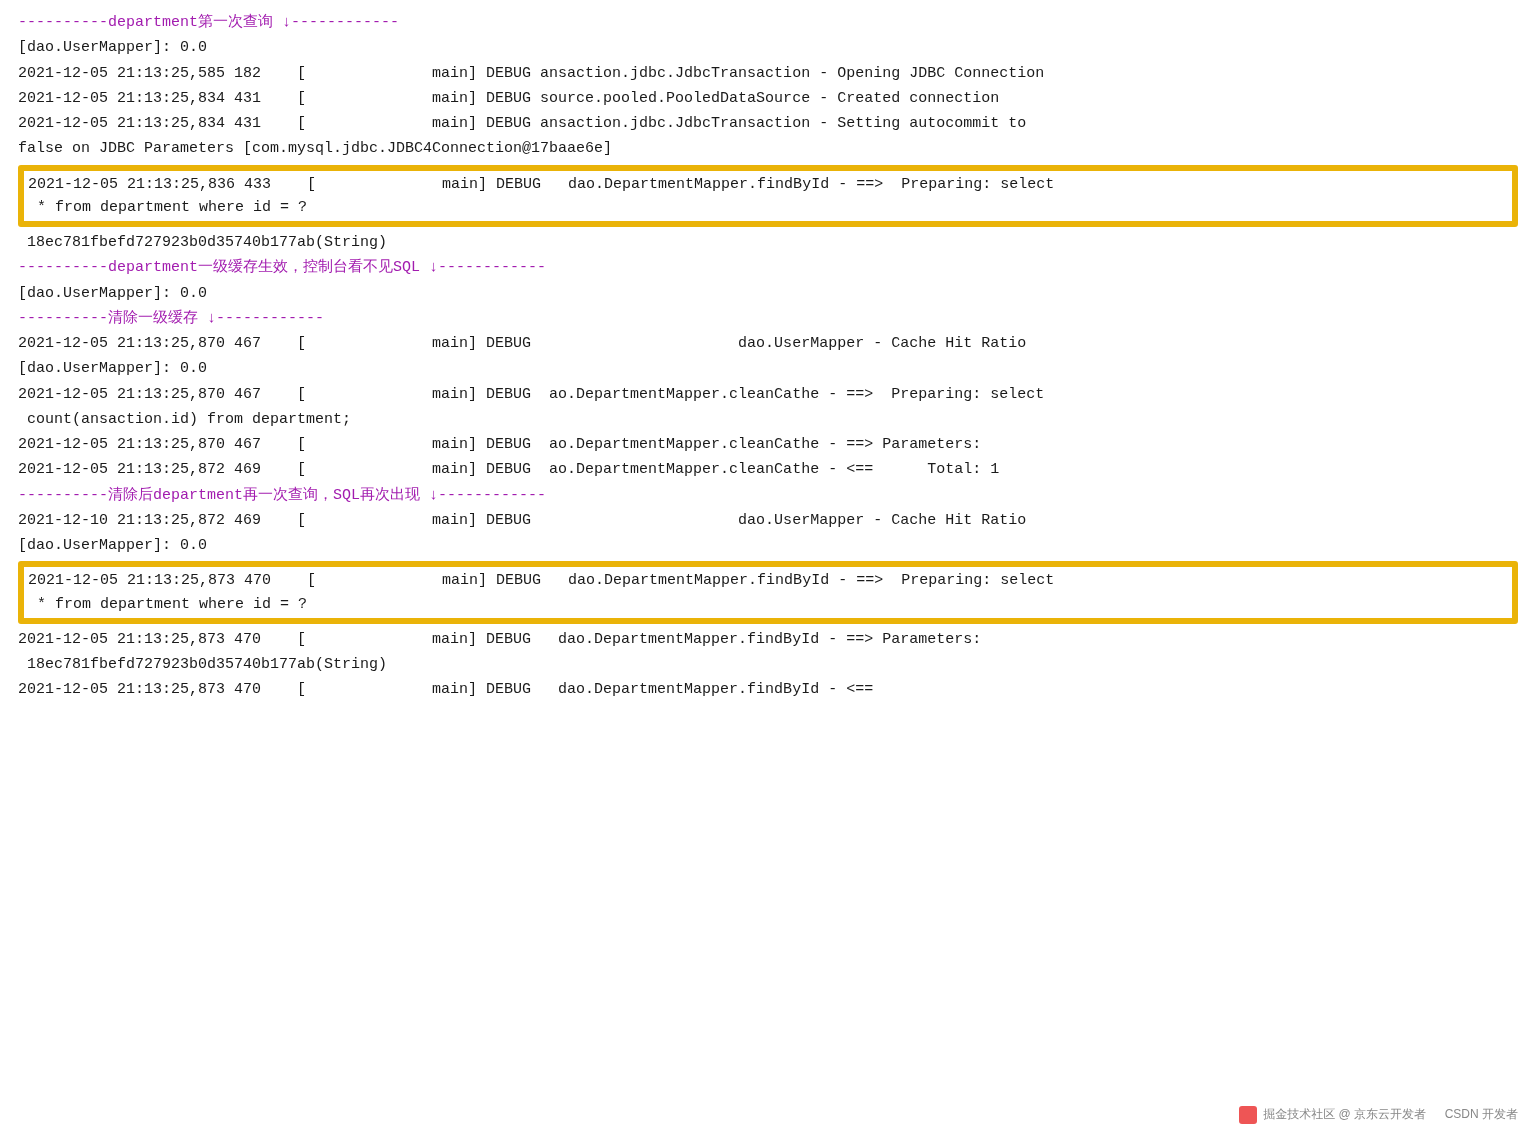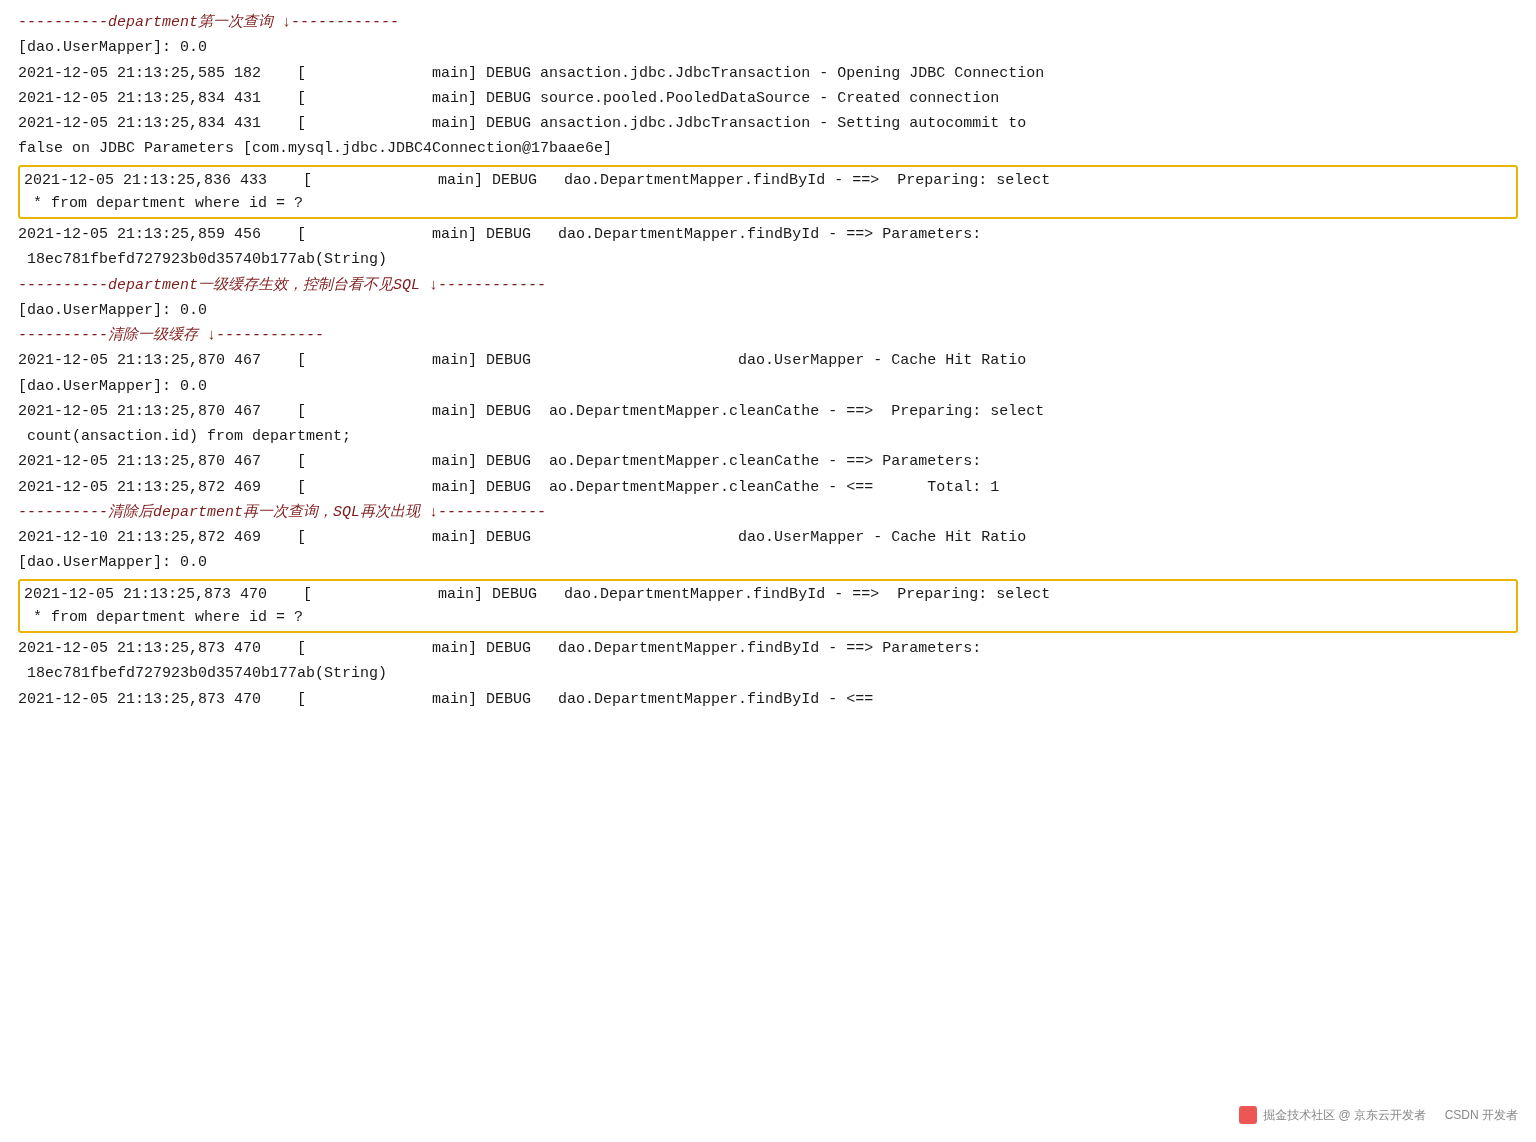--- a/index.html
+++ b/index.html
@@ -17,36 +17,34 @@
       width: 100%;
       line-height: 1.55;
     }
     .log-line {
       white-space: pre-wrap;
       word-break: break-all;
       padding: 1px 0;
       display: block;
     }
     .log-line.comment {
-      color: #7f1d1d;
-      font-style: italic;
+      color: #a21caf;
     }
     .highlighted-block {
-      border: 2px solid #eab308;
+      border: 6px solid #eab308;
       border-radius: 3px;
       padding: 2px 4px;
       margin: 3px 0;
       display: block;
     }
     .watermark {
       position: fixed;
       bottom: 18px;
       right: 18px;
       display: flex;
-      align-items: center;
       gap: 6px;
       font-family: Arial, sans-serif;
       font-size: 12px;
       color: #888;
     }
     .watermark-logo {
       width: 18px;
       height: 18px;
       background: #e55;
       border-radius: 3px;
@@ -58,21 +56,20 @@
 
 <div class="log-container">
 <span class="log-line comment">----------department第一次查询 ↓------------</span>
     <span class="log-line">[dao.UserMapper]: 0.0</span>
     <span class="log-line">2021-12-05 21:13:25,585 182    [              main] DEBUG ansaction.jdbc.JdbcTransaction - Opening JDBC Connection</span>
     <span class="log-line">2021-12-05 21:13:25,834 431    [              main] DEBUG source.pooled.PooledDataSource - Created connection</span>
     <span class="log-line">2021-12-05 21:13:25,834 431    [              main] DEBUG ansaction.jdbc.JdbcTransaction - Setting autocommit to</span>
     <span class="log-line">false on JDBC Parameters [com.mysql.jdbc.JDBC4Connection@17baae6e]</span>
     <span class="highlighted-block log-line">2021-12-05 21:13:25,836 433    [              main] DEBUG   dao.DepartmentMapper.findById - ==&gt;  Preparing: select
  * from department where id = ?</span>
-    <span class="log-line">2021-12-05 21:13:25,859 456    [              main] DEBUG   dao.DepartmentMapper.findById - ==&gt; Parameters:</span>
     <span class="log-line"> 18ec781fbefd727923b0d35740b177ab(String)</span>
     <span class="log-line comment">----------department一级缓存生效，控制台看不见SQL ↓------------</span>
     <span class="log-line">[dao.UserMapper]: 0.0</span>
     <span class="log-line comment">----------清除一级缓存 ↓------------</span>
     <span class="log-line">2021-12-05 21:13:25,870 467    [              main] DEBUG                       dao.UserMapper - Cache Hit Ratio</span>
     <span class="log-line">[dao.UserMapper]: 0.0</span>
     <span class="log-line">2021-12-05 21:13:25,870 467    [              main] DEBUG  ao.DepartmentMapper.cleanCathe - ==&gt;  Preparing: select</span>
     <span class="log-line"> count(ansaction.id) from department;</span>
     <span class="log-line">2021-12-05 21:13:25,870 467    [              main] DEBUG  ao.DepartmentMapper.cleanCathe - ==&gt; Parameters:</span>
     <span class="log-line">2021-12-05 21:13:25,872 469    [              main] DEBUG  ao.DepartmentMapper.cleanCathe - &lt;==      Total: 1</span>

